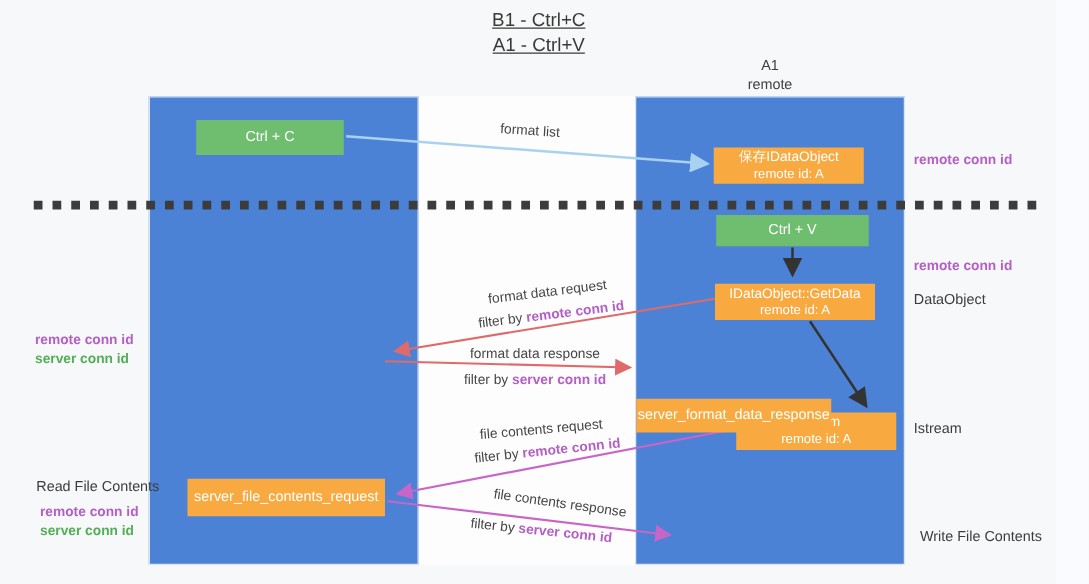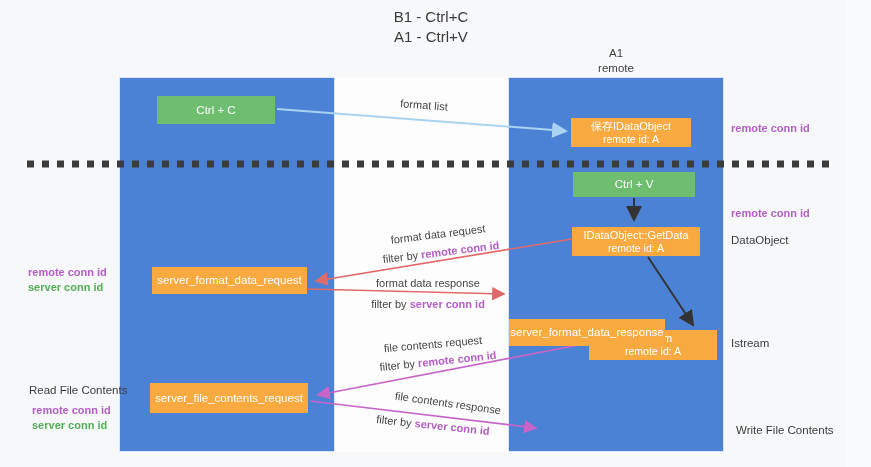--- a/index.html
+++ b/index.html
@@ -16,21 +16,21 @@
   .svg-layer { position:absolute; left:0; top:0; width:871px; height:467px; pointer-events:none; }
 
   .node { position:absolute; display:flex; flex-direction:column; align-items:center; justify-content:center;
           color:#ffffff; text-align:center; font-size:11px; line-height:13px; }
   .node.orange { background:#f8aa41; }
   .node.green  { background:#6fbe6f; font-size:11.5px; }
   .node .l2 { font-size:10.5px; }
 
   .hdr { position:absolute; text-align:center; color:#3f3f3f; font-size:11.5px; line-height:15px; transform:translateX(-50%); }
   .title { position:absolute; left:431px; top:7px; transform:translateX(-50%); text-align:center;
-           color:#3a3a3a; font-size:15px; line-height:20px; }
+           color:#3a3a3a; font-size:15px; line-height:20px;text-decoration:underline; }
 
   .flow-label { position:absolute; color:#464646; font-size:11px; white-space:nowrap;
                 transform:translate(-50%,-50%) rotate(var(--rot,0deg)); }
   .purple { color:#b35fc4; font-weight:bold; }
 
   .side-label { position:absolute; font-size:11.5px; color:#3c3c3c; white-space:nowrap; }
   .side-label.bold-purple { color:#b35fc4; font-weight:bold; font-size:11px; }
   .side-label.bold-green  { color:#53ae57; font-weight:bold; font-size:11px; }
 </style>
 </head>
@@ -107,23 +107,20 @@
   <div class="node orange" style="left:572px; top:227px; width:128px; height:29px;">
     <div>IDataObject::GetData</div>
     <div class="l2">remote id: A</div>
   </div>
 
   <div class="node orange" style="left:589px; top:330px; width:128px; height:30px;">
     <div>IStream</div>
     <div class="l2">remote id: A</div>
   </div>
 
-  <div class="node orange" style="left:152px; top:267px; width:155px; height:27px; font-size:11.5px;">
-    <div>server_format_data_request</div>
-  </div>
 
   <div class="node orange" style="left:509px; top:281px; width:156px; height:27px; font-size:11.5px;margin-top:38px;">
     <div>server_format_data_response</div>
   </div>
 
   <div class="node orange" style="left:150px; top:383px; width:158px; height:30px; font-size:11.5px;">
     <div>server_file_contents_request</div>
   </div>
 
 

